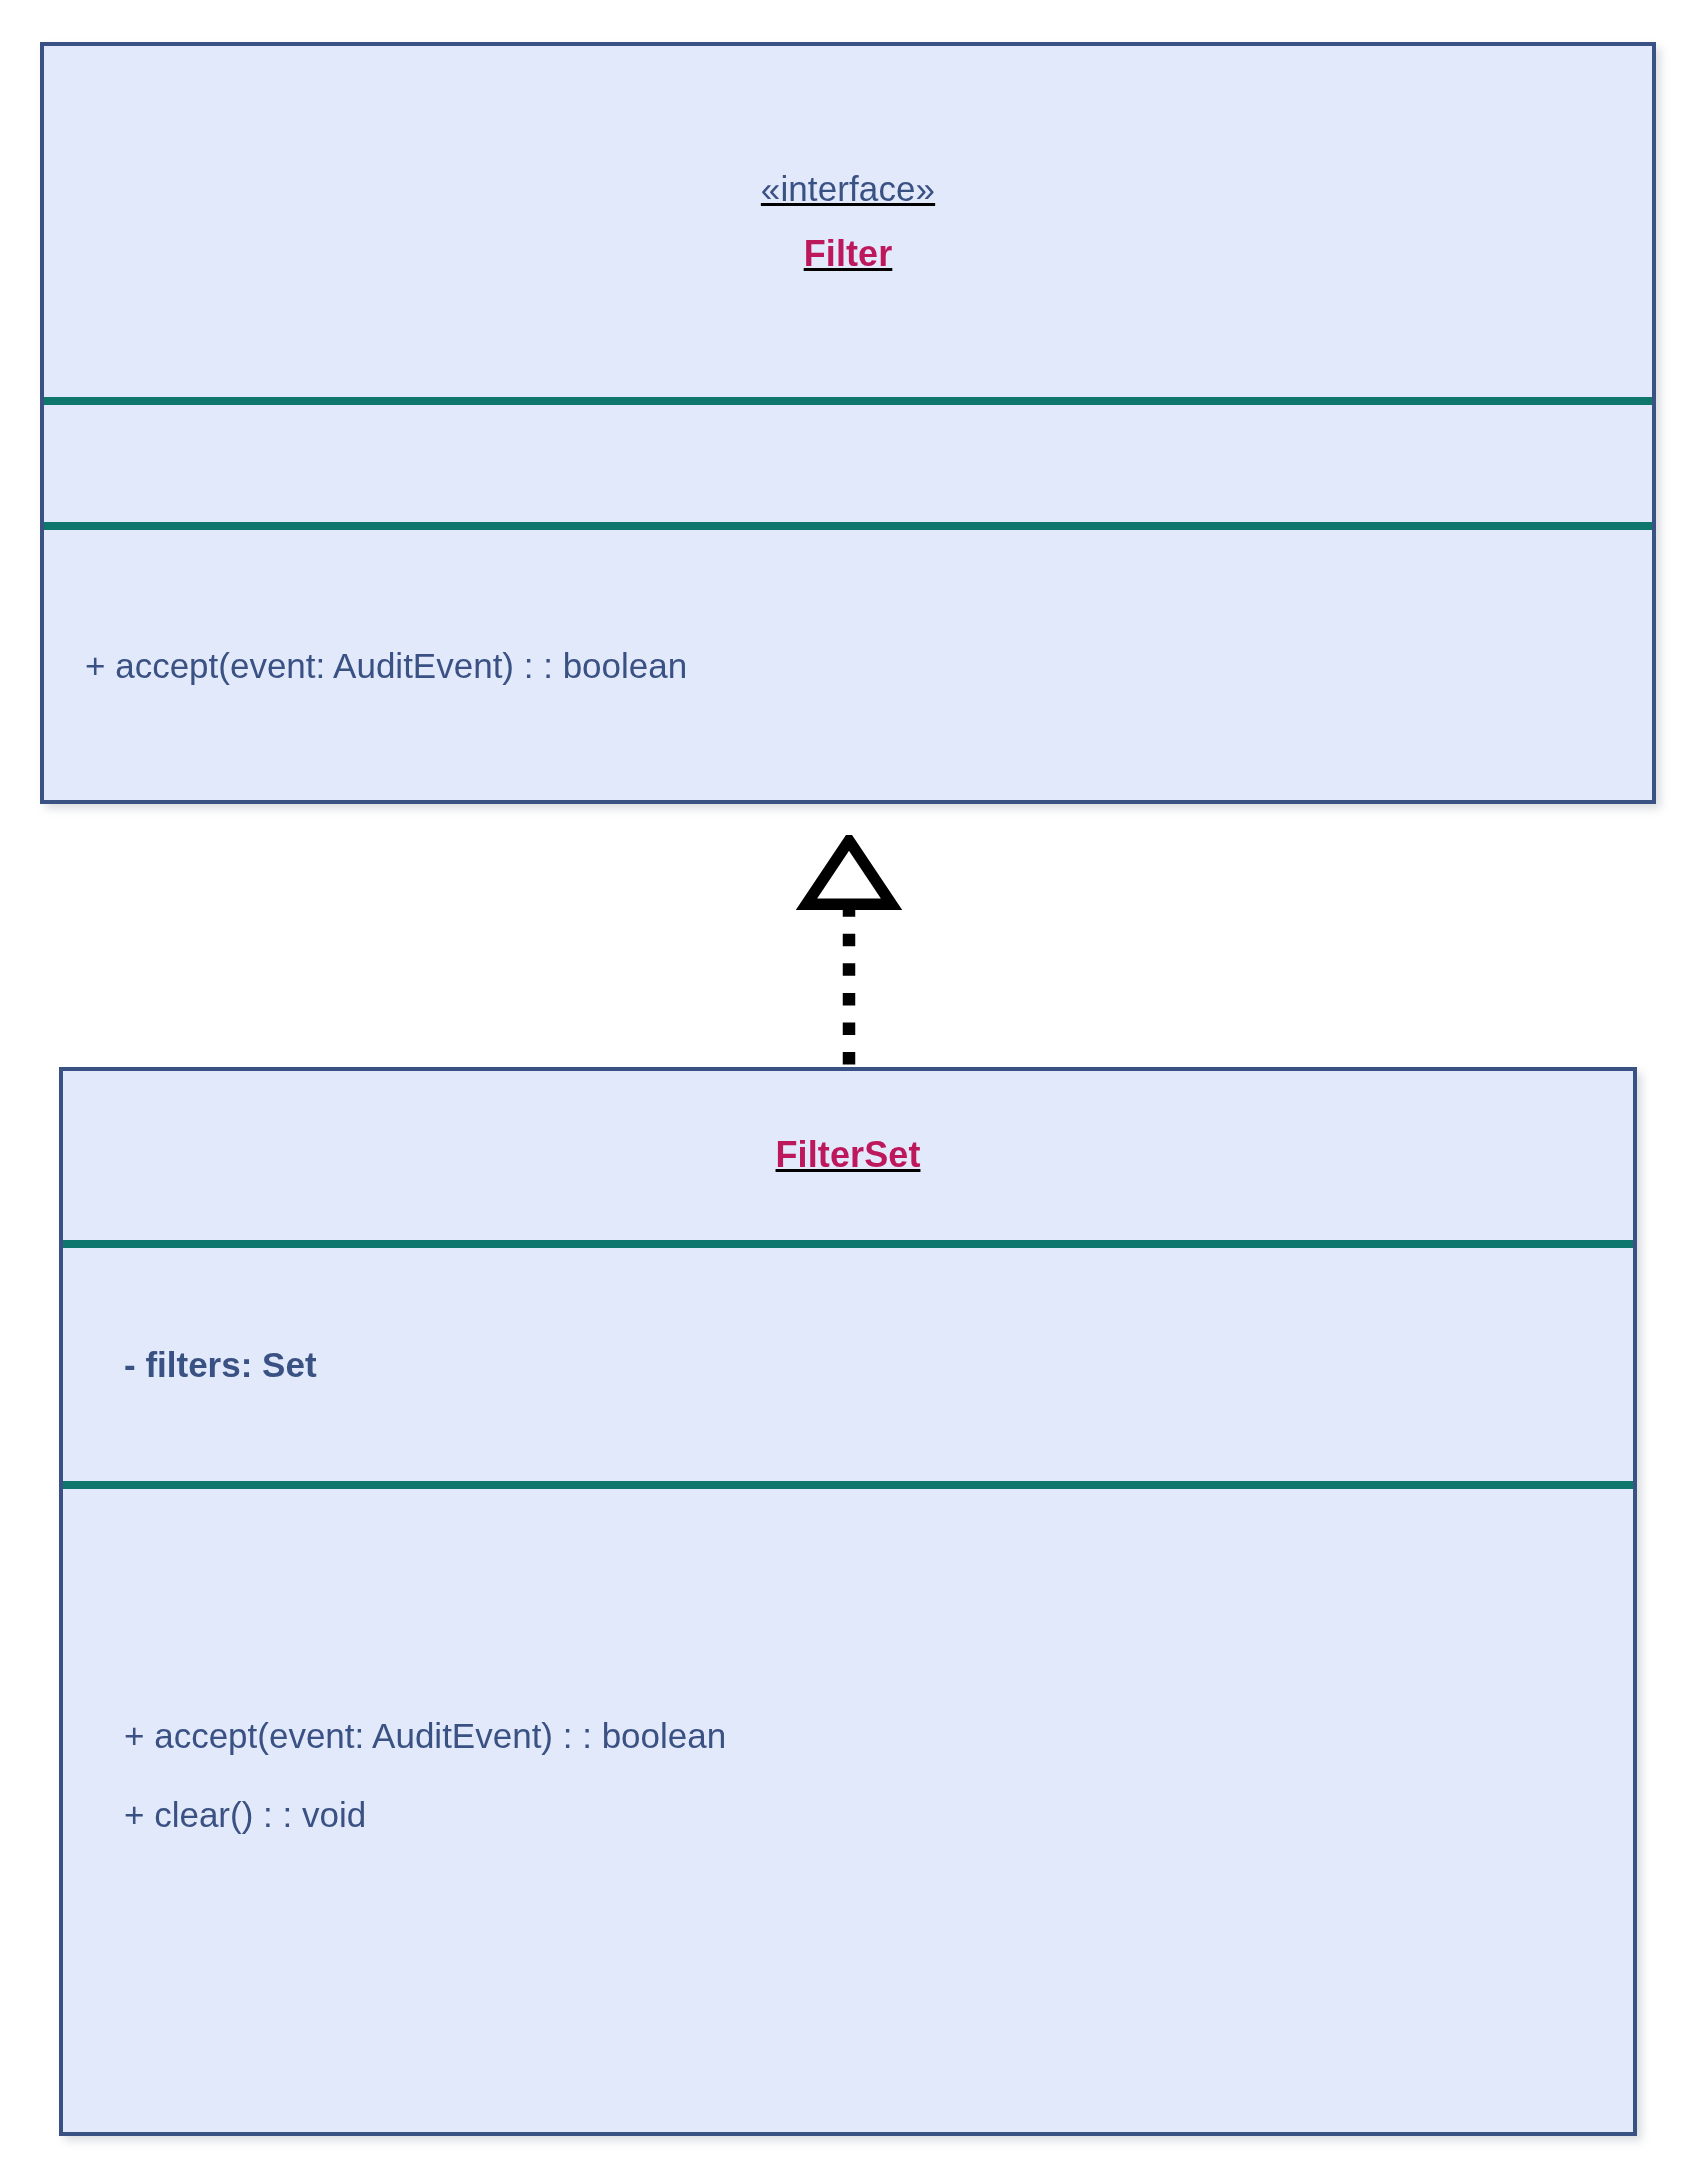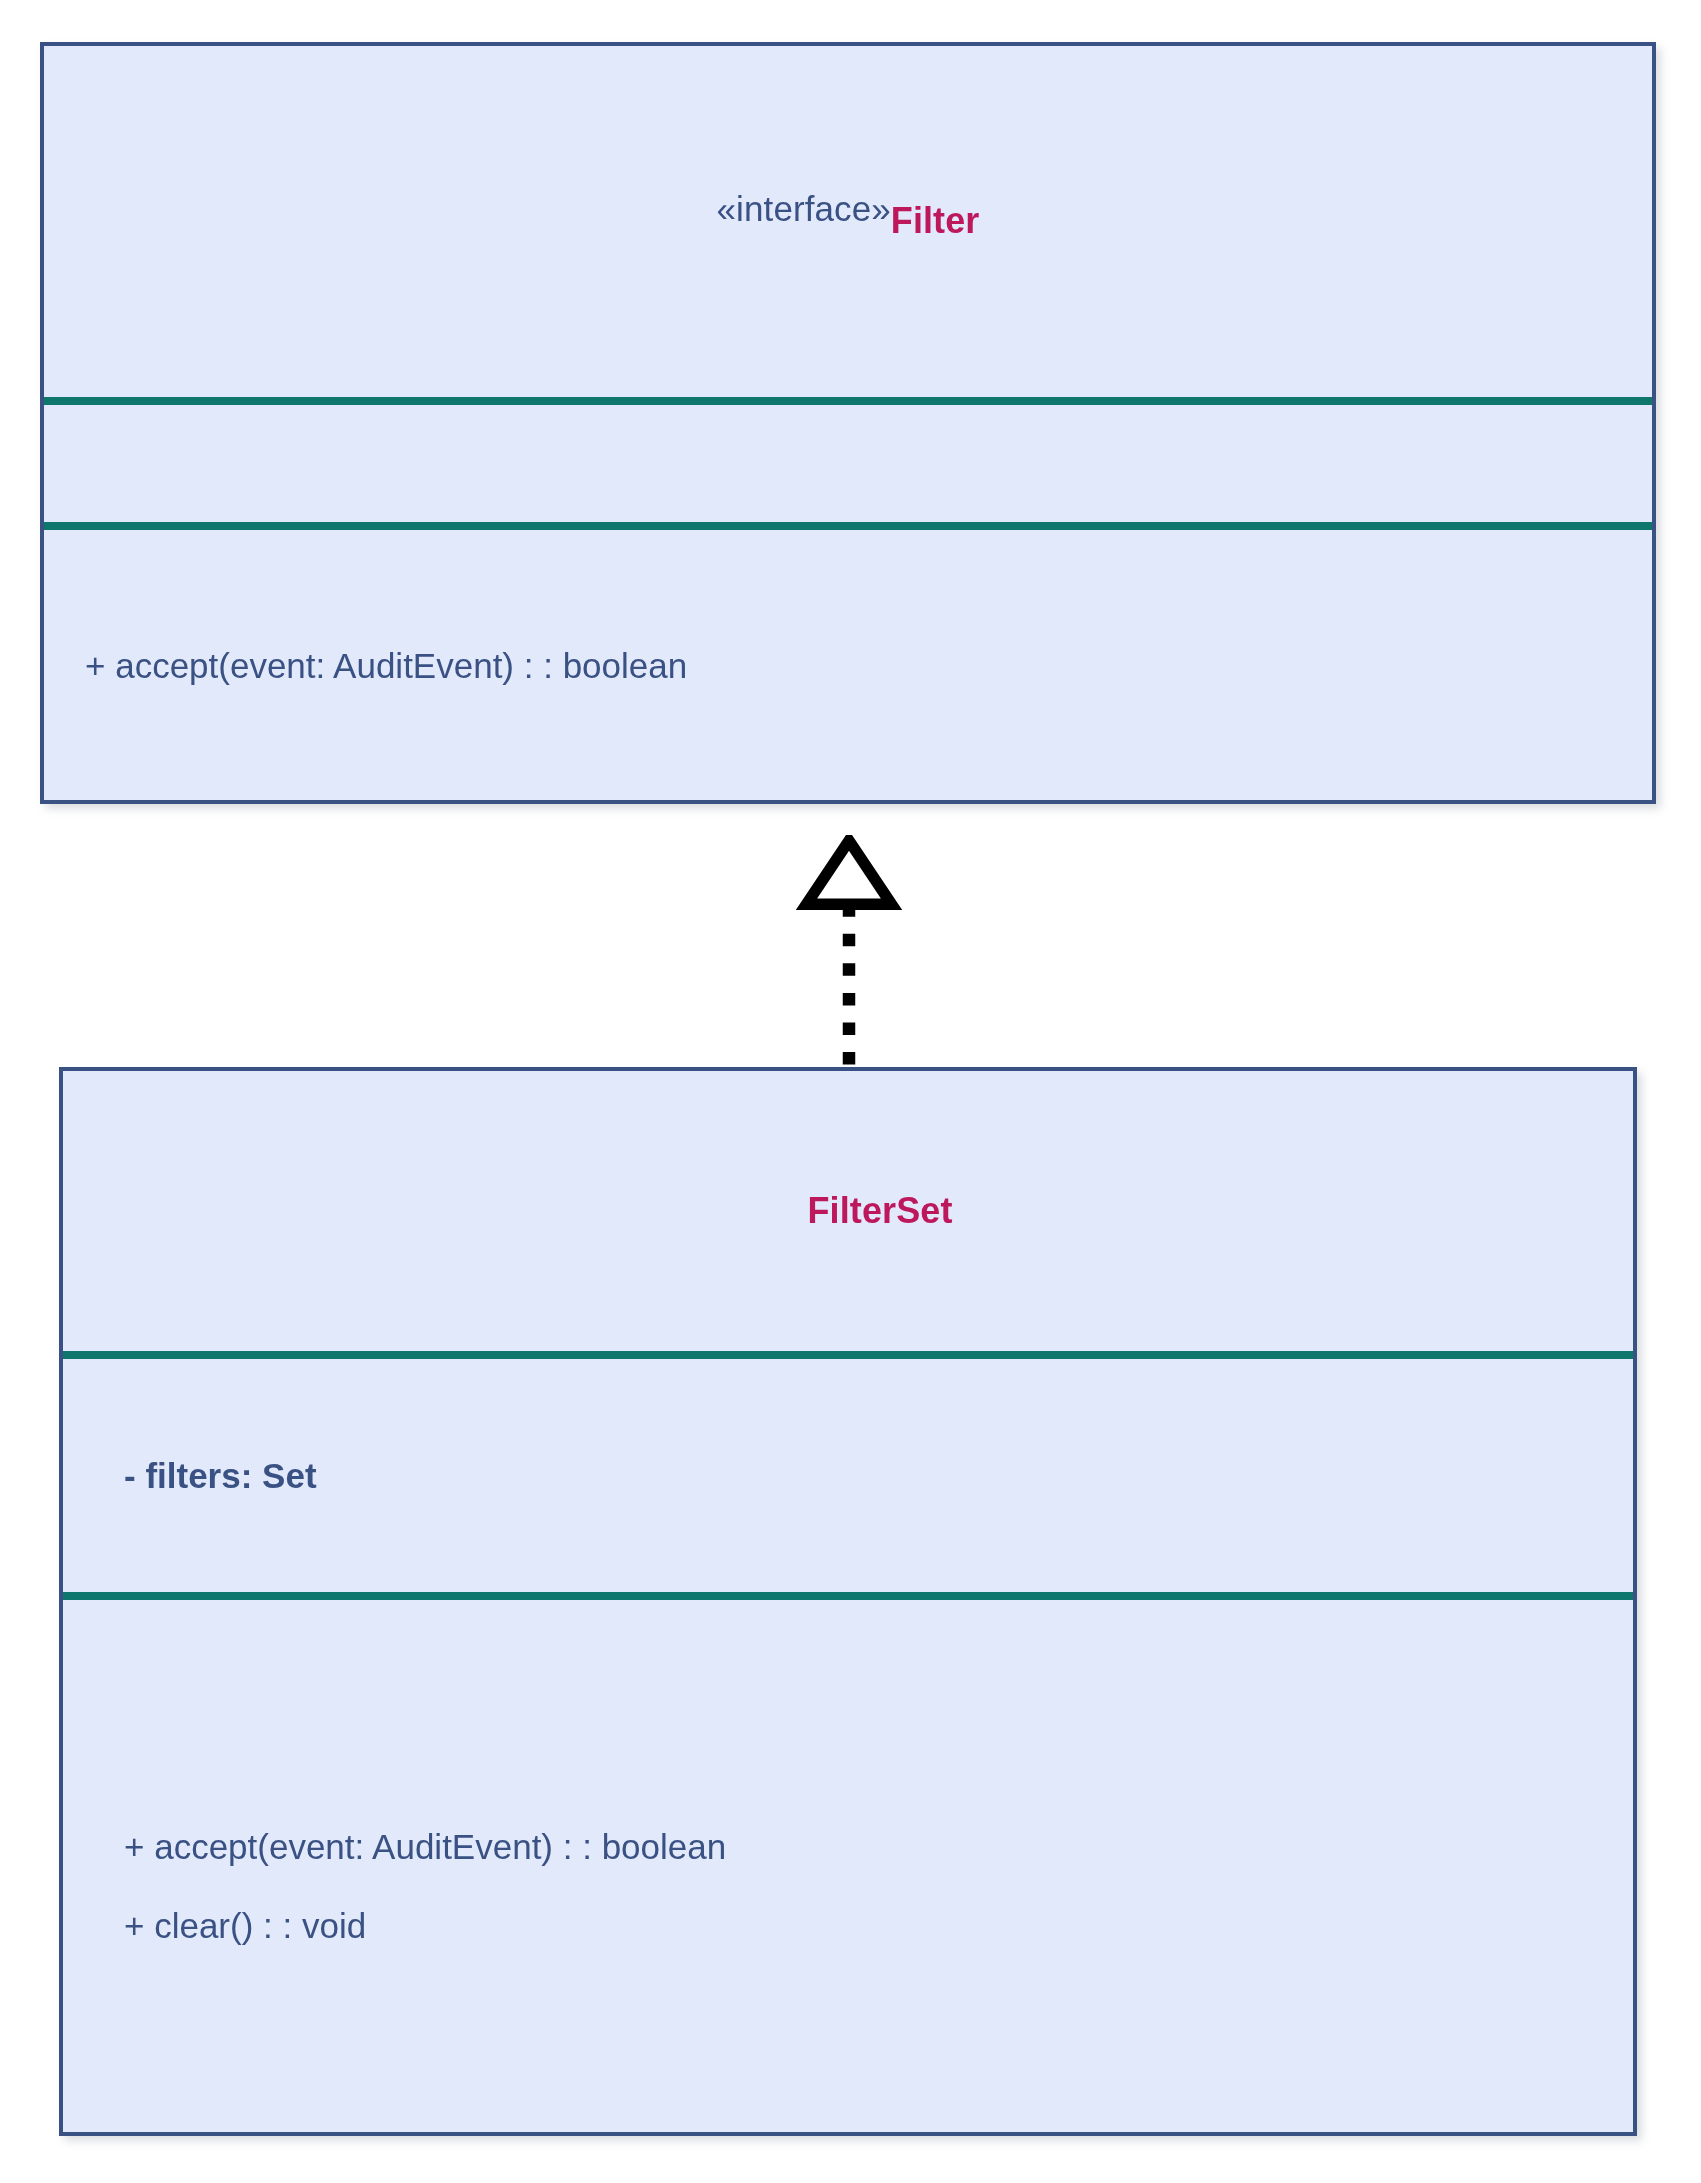--- a/index.html
+++ b/index.html
@@ -37,24 +37,25 @@
     box-sizing: border-box;
     width: 100%;
   }
   .compartment + .compartment {
     border-top: 8px solid #0f766e;
   }
 
   
   .title-comp {
     display: flex;
-    flex-direction: row;
+    flex-direction: column;
     align-items: center;
     justify-content: center;
     text-align: center;
+    text-decoration: underline;
   }
   .stereotype {
     color: #3a5183;
     font-size: 35px;
     font-weight: normal;
     line-height: 1.12;
     letter-spacing: 0.1px;
   }
   .class-name {
     color: #be185d;
@@ -91,21 +92,21 @@
   #box-filter .ops-comp     { height: 279px; padding-left: 41px; }
   #box-filter .stereotype   { margin-bottom: 26px; }
 
   
   #box-filterset {
     left: 59px;
     top: 1067px;
     width: 1578px;
     height: 1069px;
   }
-  #box-filterset .title-comp { height: 280px; margin-left: 32px; }
+  #box-filterset .title-comp { height: 169px; }
   #box-filterset .attrs-comp { height: 241px; padding-left: 61px; }
   #box-filterset .ops-comp   { height: 580px; padding-left: 61px; }
   #box-filterset .attrs-comp .member-line { line-height: 1.0; font-weight: bold; }
   #box-filterset .ops-comp   .member-line { margin: 22px 0; }
 
   
   #realization {
     position: absolute;
     left: 795px;
     top: 835px;

